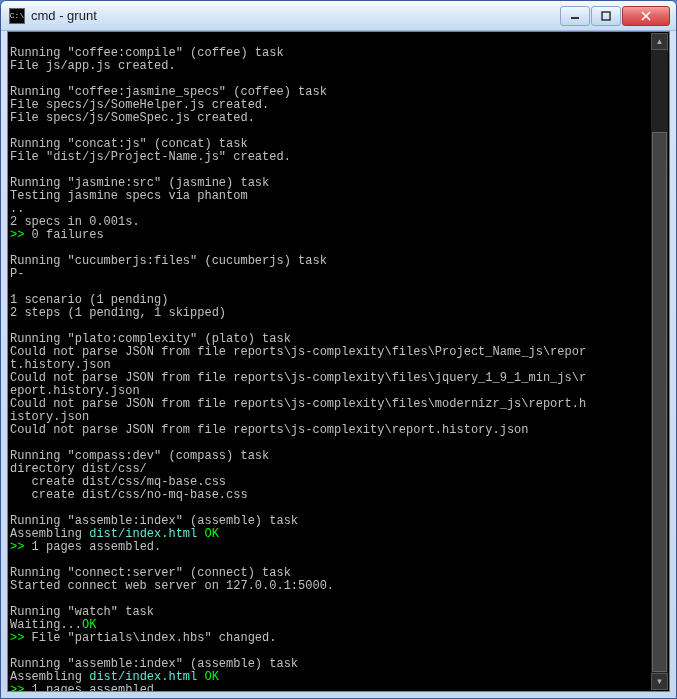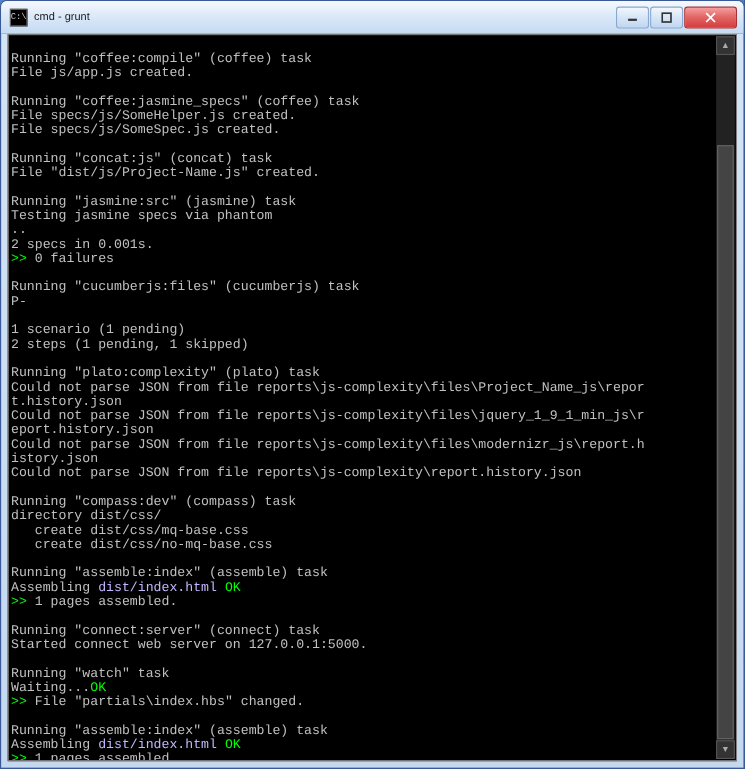--- a/index.html
+++ b/index.html
@@ -39,21 +39,21 @@
     display: flex;
     align-items: center;
     justify-content: center;
     font-size: 8px;
     font-family: 'Courier New', monospace;
     color: #ccc;
     line-height: 1;
   }
   .title-text {
     flex: 1;
-    font-size: 10px;
+    font-size: 13px;
     color: #1a1a1a;
   }
   .win-buttons {
     display: flex;
     gap: 1px;
   }
   .win-btn {
     width: 30px;
     height: 20px;
     border: 1px solid #8aa8cf;
@@ -81,21 +81,21 @@
   }
   .term-inner {
     font-family: 'Lucida Console', 'Courier New', monospace;
     font-size: 12px;
     line-height: 13px;
     color: #c0c0c0;
     white-space: pre;
   }
   .line { min-height: 13px; }
   .green { color: #00ff00; }
-  .cyan { color: #c4b5fd; }
+  .cyan { color: #5eead4; }
   .scrollbar {
     position: absolute;
     right: 1px;
     top: 1px;
     bottom: 1px;
     width: 17px;
     background: #222;
   }
   .scroll-btn {
     width: 17px;

